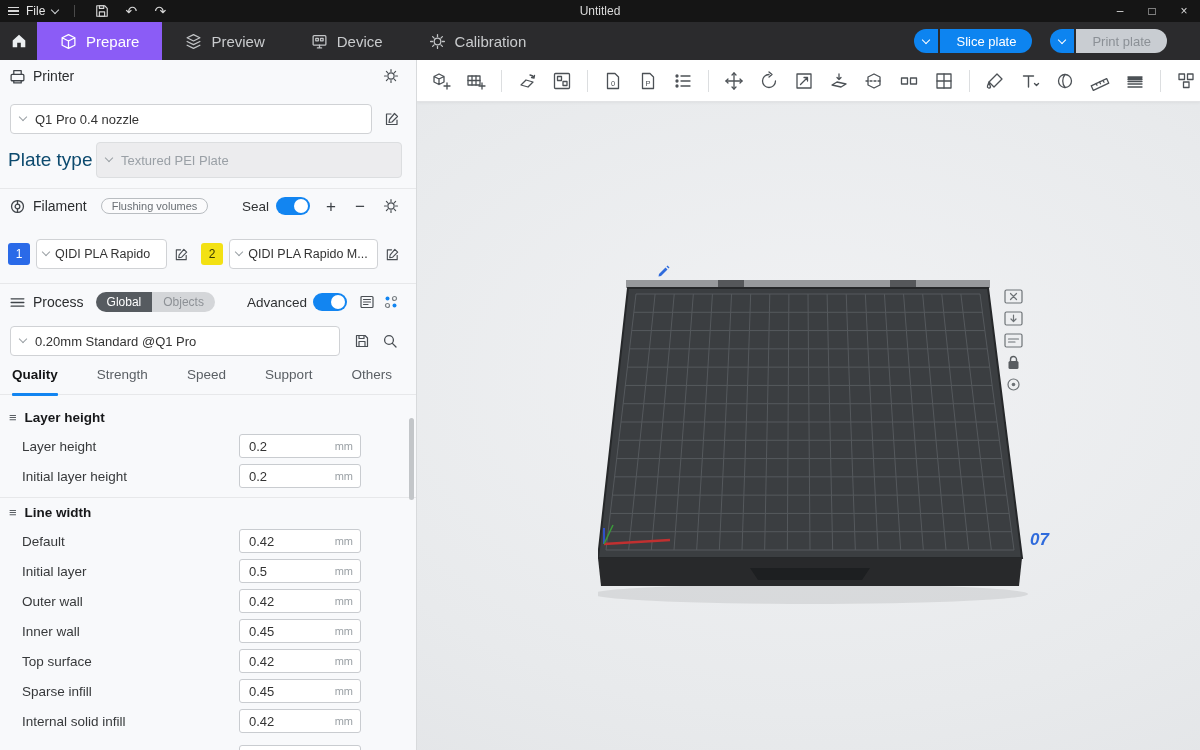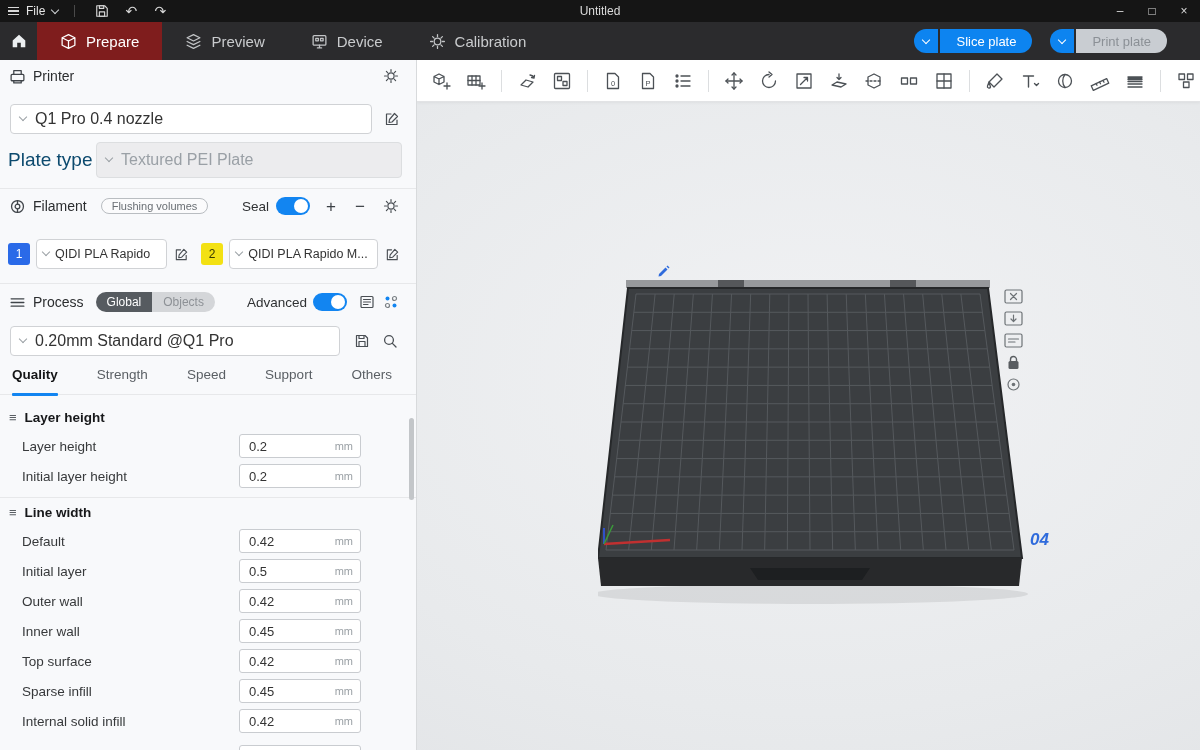--- a/index.html
+++ b/index.html
@@ -18,38 +18,38 @@
   .tb-ic{width:22px;height:22px;display:flex;align-items:center;justify-content:center;color:#d8d8d8;font-size:14px}
   .tb-title{position:absolute;left:0;right:0;top:0;height:22px;display:flex;align-items:center;justify-content:center;color:#dcdcdc;z-index:1}
   .tb-right{margin-left:auto;display:flex;z-index:2}
   .winbtn{width:32px;height:22px;display:flex;align-items:center;justify-content:center;color:#d8d8d8;font-size:12px}
 
   
   .tabbar{position:absolute;top:22px;left:0;right:0;height:38px;background:#2b2b2d;display:flex;align-items:stretch;color:#c9cbcd;z-index:29}
   .home-btn{width:37px;display:flex;align-items:center;justify-content:center}
   .tab{display:flex;align-items:center;gap:9px;padding:0 23px;font-size:15px;color:#c9cbcd}
   .tab svg{stroke:#c2c4c6}
-  .tab.active{background:#7f1d1d;color:#fff}
+  .tab.active{background:#8b5cf6;color:#fff}
   .tab.active svg{stroke:#fff}
   .actions{margin-left:auto;display:flex;align-items:center;gap:18px;padding-right:33px}
   .capsule{display:flex;align-items:center;height:24px;gap:2px}
   .cap-chev{width:24px;height:24px;border-radius:12px 0 0 12px;background:#0d84f0;display:flex;align-items:center;justify-content:center}
   .cap-chev .chev{border-color:#fff;margin-top:-2px}
   .cap-main{height:24px;border-radius:0 12px 12px 0;display:flex;align-items:center;padding:0 16px;font-size:13px}
   .cap-main.blue{background:#0d84f0;color:#fff}
   .cap-main.gray{background:#c9cdd2;color:#8b9096}
 
   
   .sidebar{position:absolute;top:60px;left:0;width:417px;height:690px;background:#f8f9fb;border-right:1px solid #d8dadc;overflow:hidden;z-index:20}
   .sec-head{display:flex;align-items:center;padding:0 15px 0 9px;height:32px}
   .sec-title{font-size:14px;color:#2b2d2f;margin-left:7px}
   .icbtn{display:flex;align-items:center;justify-content:center;width:20px;height:20px;color:#4a4f54}
   .sideicon{color:#3f4449;display:flex;align-items:center}
   .rowpad{display:flex;align-items:center;padding:0 14px 0 10px}
-  .combo{display:flex;align-items:center;height:30px;background:#fff;border:1px solid #d0d2d5;border-radius:4px;padding:4px 9px;font-size:16px;color:#333;overflow:hidden;white-space:nowrap}
+  .combo{display:flex;align-items:center;height:30px;background:#fff;border:1px solid #d0d2d5;border-radius:4px;padding:4px 9px;font-size:13px;color:#333;overflow:hidden;white-space:nowrap}
   .combo .chev{border-color:#9aa0a5;margin-right:9px;margin-top:-4px}
   .combo.disabled{background:#ececee;border-color:#dcdee0;color:#9aa0a6}
   .combo .trunc{overflow:hidden;text-overflow:ellipsis}
   .pedit{margin-left:10px}
   .divline{height:1px;background:#e7e8ea}
   .pill-btn{display:flex;align-items:center;height:16px;border:1px solid #b9bdc1;border-radius:10px;padding:0 10px;font-size:11px;color:#6a6f74;background:#fbfbfc}
   .toggle{width:34px;height:18px;border-radius:9px;background:#1285f1;position:relative;flex:none}
   .toggle::after{content:"";position:absolute;right:2px;top:2px;width:14px;height:14px;border-radius:50%;background:#fff}
   .pm{font-size:17px;color:#3a3f44;line-height:1;width:16px;text-align:center}
   .fbadge{width:22px;height:22px;border-radius:3px;display:flex;align-items:center;justify-content:center;font-size:12px;flex:none}
@@ -620,16 +620,16 @@
           </svg>
       </span>
       <span class="pic">
         <svg class="lineart" width="17" height="15" viewBox="0 0 17 15" stroke="#6d7276" stroke-width="1.2">
             <circle cx="8.5" cy="7.5" r="5.5"></circle>
             <circle cx="8.5" cy="7.5" r="1.8" fill="#6d7276" stroke="none"></circle>
           </svg>
       </span>
     </div>
 
-    <span class="plate-num">04</span>
+    <span class="plate-num">07</span>
   </div>
 
 </div>
 
 </body></html>

